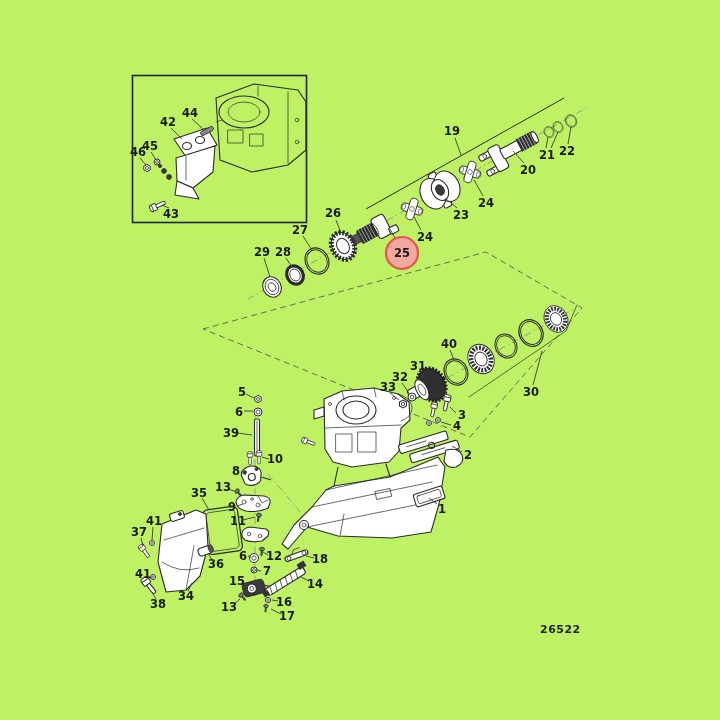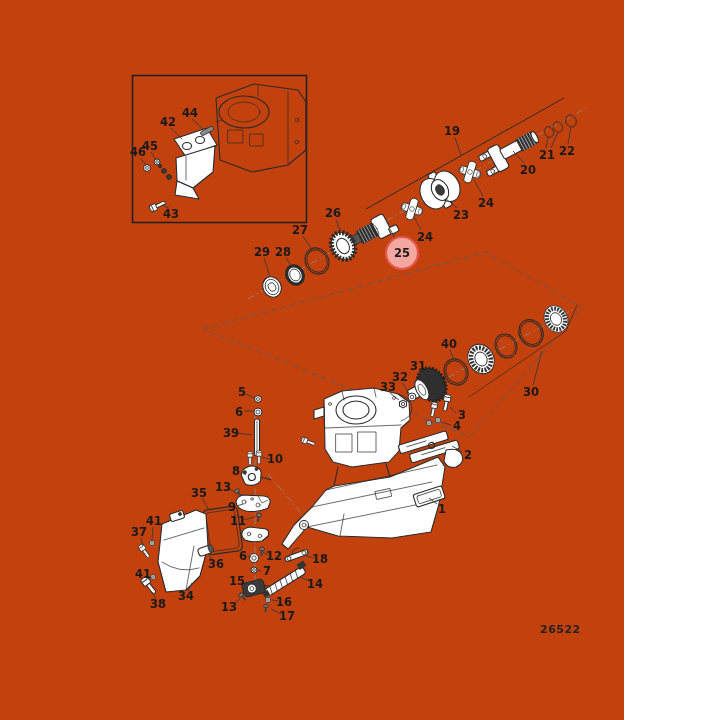--- a/index.html
+++ b/index.html
@@ -1,16 +1,16 @@
 <!DOCTYPE html>
 <html><head>
 <meta charset="utf-8">
 <style>
   html,body{margin:0;padding:0;background:#fff;}
-  .stage{position:relative;width:624px;height:720px;background:#c2410c;overflow:hidden;
+  .stage{position:relative;width:720px;height:720px;background:#bef264;overflow:hidden;
          font-family:"DejaVu Sans",sans-serif;}
   svg{display:block;}
   .ln{fill:none;stroke:#2b2b2b;stroke-width:1.1;stroke-linejoin:round;stroke-linecap:round;}
   .lnf{fill:#ffffff;stroke:#2b2b2b;stroke-width:1.1;stroke-linejoin:round;}
   .thin{stroke-width:0.7;}
   .dk{fill:#3a3a3a;stroke:#222;stroke-width:0.8;}
   .cl{fill:none;stroke:#8d8d8d;stroke-width:0.8;stroke-dasharray:7 3 1.5 3;}
   .dash{fill:none;stroke:#5a5a5a;stroke-width:0.9;stroke-dasharray:6 4;}
   .leader{stroke:#3a3a3a;stroke-width:0.9;}
   text.callout{font-family:"DejaVu Sans",sans-serif;font-weight:bold;font-size:11.5px;

